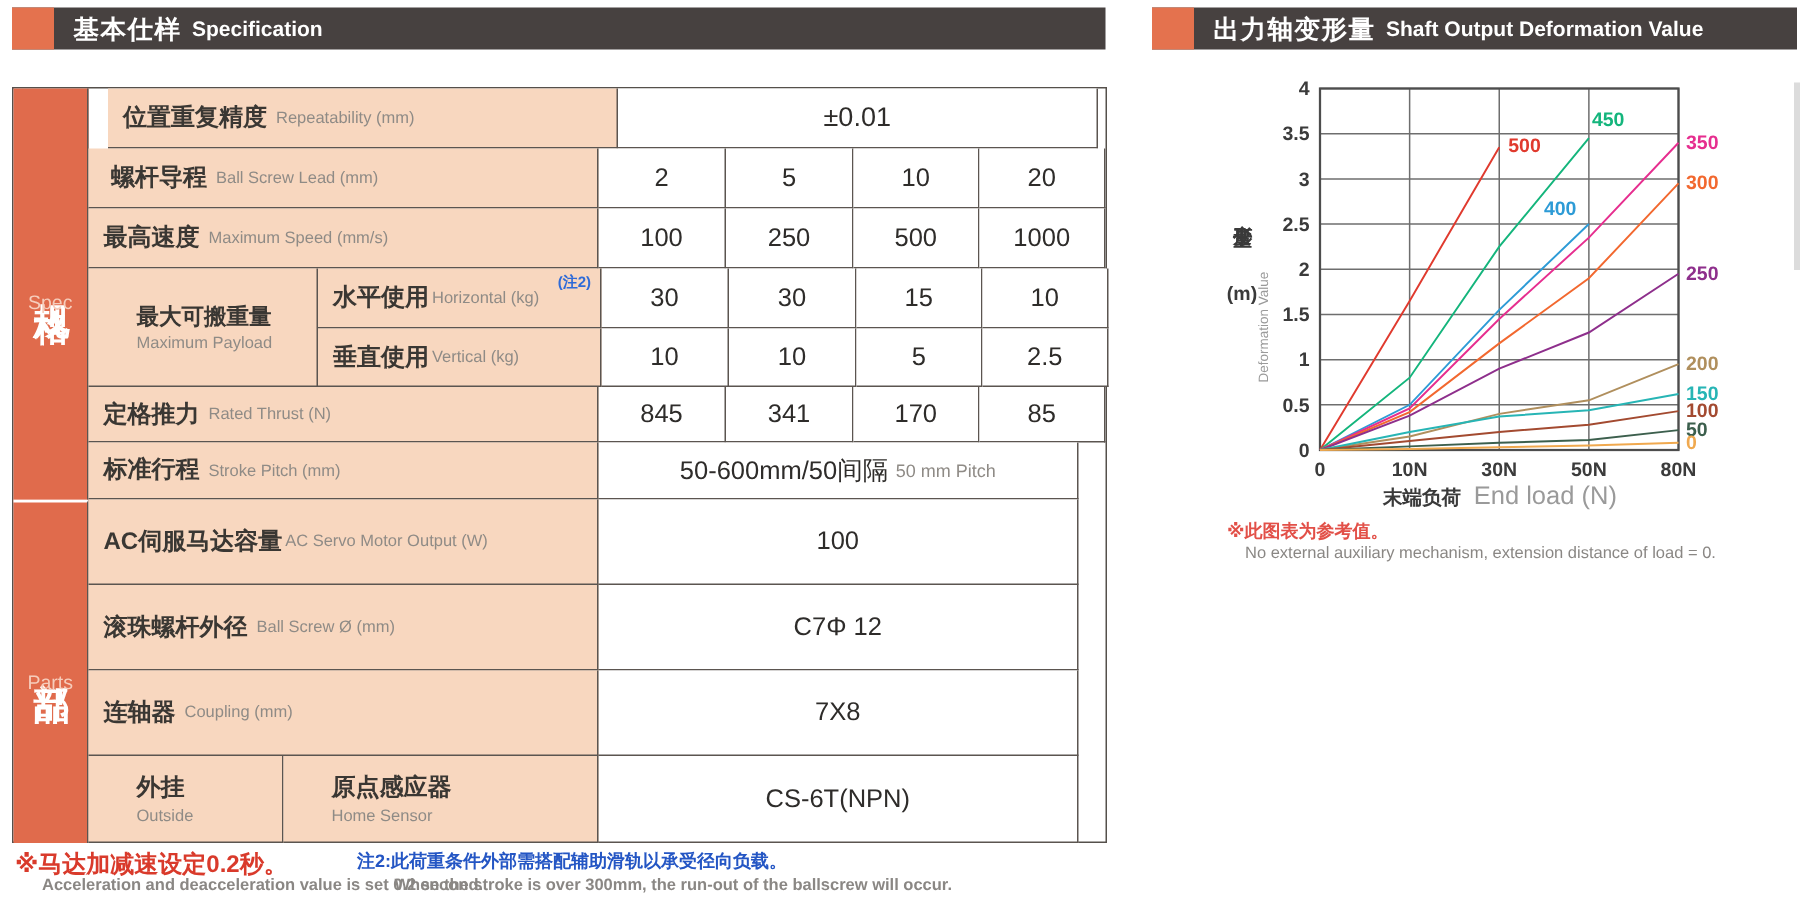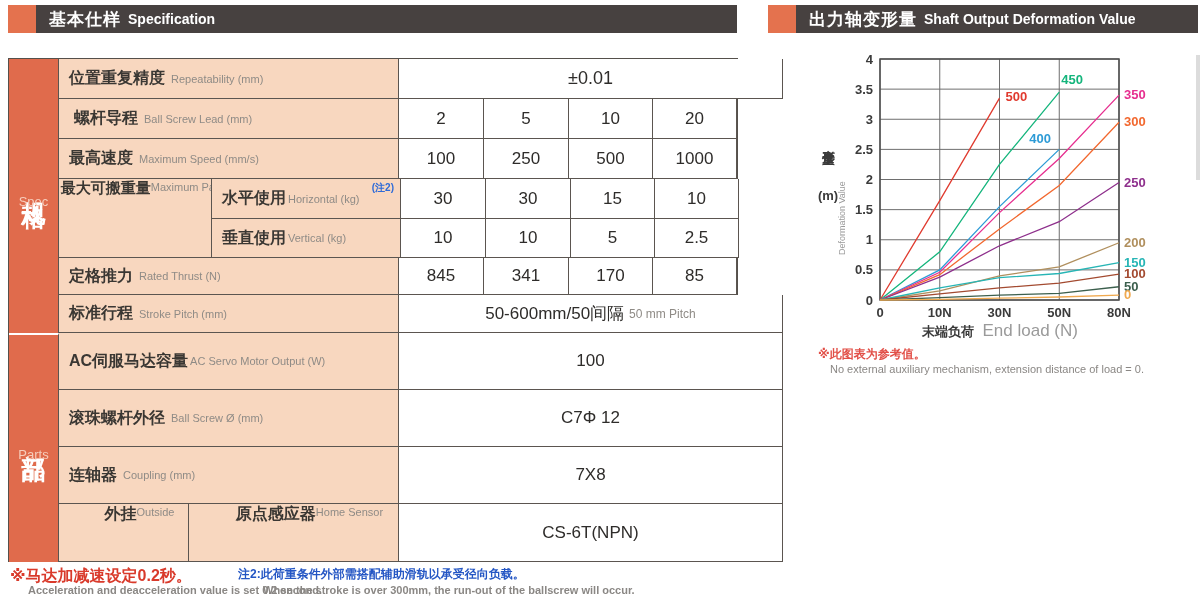--- a/index.html
+++ b/index.html
@@ -23,25 +23,25 @@
         box-sizing:border-box;border-right:1px solid #5b5550;}
   .side-zh{writing-mode:vertical-rl;text-orientation:upright;font-size:24px;
            font-weight:bold;letter-spacing:4px;line-height:1;}
   .side-en{font-size:13px;color:#f6cdbc;margin-top:3px;}
   .row{position:absolute;display:flex;}
   .cell{box-sizing:border-box;border-right:1px solid #5b5550;border-bottom:1px solid #5b5550;
         display:flex;align-items:center;overflow:hidden;}
   .lbl{background:#f8d7bf;padding-left:10px;position:relative;}
   .lbl .zh{font-size:16px;font-weight:bold;color:#3a3733;white-space:nowrap;}
   .lbl .en{font-size:11px;color:#8f8b86;white-space:nowrap;margin-left:6px;}
-  .stack{flex-direction:row;align-items:flex-start;justify-content:center;padding-left:32px;}
+  .stack{flex-direction:column;align-items:flex-start;justify-content:center;padding-left:32px;}
   .stack .en{margin-left:0;margin-top:2px;}
   .val{background:#fff;justify-content:center;font-size:17px;color:#2e2c2a;white-space:nowrap;}
   .w-lbl{width:340px;} .w-sub{width:189px;} .w-sub2{width:130px;} .w-l2{width:210px;}
-  .w-v1,.w-v2{width:85px;} .w-v3,.w-v4{width:84px;} .w-span{width:384px;}
+  .w-v1,.w-v2{width:85px;} .w-v3,.w-v4{width:84px;} .w-span{width:320px;}
   .val .en-sm{font-size:12px;color:#8f8b86;margin-left:5px;font-weight:normal;}
   .noteref{position:absolute;top:2px;right:6px;font-size:10px;color:#2f6bd8;font-weight:bold;}
   .payload-cell{position:absolute;left:50px;top:120px;width:153px;height:79px;}
 
   
   .fn{position:absolute;white-space:nowrap;}
   .fn-red{color:#d93a2b;font-size:16px;font-weight:bold;}
   .fn-blue{color:#2456c4;font-size:12px;font-weight:bold;}
   .fn-gray{color:#8a8784;font-size:11px;font-weight:600;}
 
@@ -84,21 +84,21 @@
 
     <div class="side" style="top:274px;height:229px;border-top:2px solid #fff;">
       <span class="side-zh">部品</span>
       <span class="side-en">Parts</span>
     </div>
     <div class="side" style="top:0;height:274px;">
       <span class="side-zh">规格</span>
       <span class="side-en">Spec</span>
     </div>
 
-    <div class="row" style="left:50px;top:0;height:40px;">
+    <div class="row" style="left:50px;top:0;height:40px;padding-left:13px;">
       <div class="cell lbl w-lbl" style="height:40px;">
         <span class="zh">位置重复精度</span>
         <span class="en">Repeatability (mm)</span>
       </div>
       <div class="cell val w-span" style="height:40px;font-size:18px;">±0.01</div>
     </div>
 
     <div class="row" style="left:50px;top:40px;height:40px;">
       <div class="cell lbl w-lbl" style="height:40px;padding-left:15px;">
         <span class="zh">螺杆导程</span>

